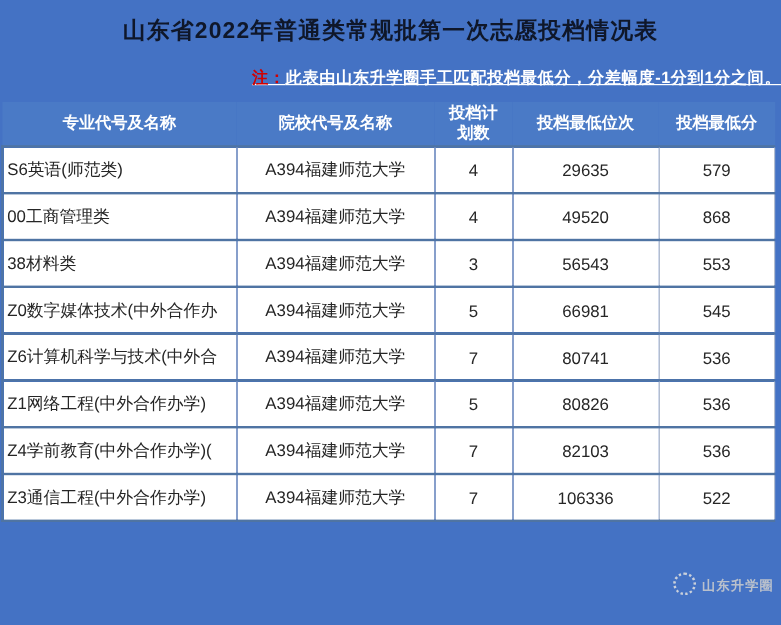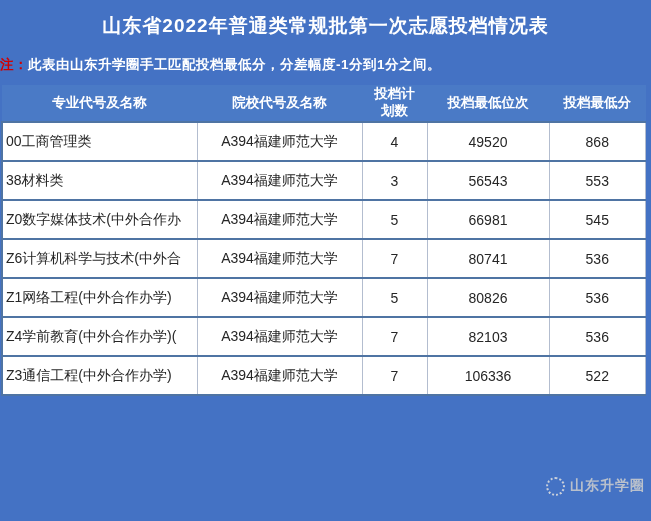--- a/index.html
+++ b/index.html
@@ -5,32 +5,33 @@
   html,body { margin:0; padding:0; }
   body {
     width:651px; height:521px;
     background:#4472c4;
     font-family:"Liberation Sans","DejaVu Sans",sans-serif;
     position:relative; overflow:hidden;
   }
   .page-title {
     padding-top:13px;
     text-align:center;
-    color:#ffffff;
+    color:#0f172a;
     font-size:19px;
     font-weight:bold;
     letter-spacing:1px;
   }
   .note-line {
     margin-top:17px;
-    text-align:left;
+    text-align:right;
     color:#ffffff;
     font-size:13.5px;
     font-weight:bold;
     letter-spacing:0.5px;
+    text-decoration:underline;
   }
   .note-line .note-prefix { color:#d10000; }
   table.data-table {
     position:absolute;
     top:85px; left:1px;
     width:645px;
     border-collapse:collapse;
     table-layout:fixed;
   }
   .data-table col.c1 { width:195px; }
@@ -65,24 +66,24 @@
     text-align:left;
     padding-left:3px;
     border-left:2px solid #4f74a3;
   }
   .data-table tbody td:last-child { border-right:1px solid #b3bdcf; }
   .data-table tbody tr:last-child td { border-bottom:2px solid #4f74a3;margin-left:12px; }
   .watermark {
     position:absolute;
     top:477px; right:6px;
     display:flex;
-    align-items:flex-start;
+    align-items:flex-end;
     gap:5px;
     color:#c3c7cd;
-    font-size:14px;
+    font-size:11px;
     font-weight:bold;
     letter-spacing:1px;
     opacity:0.92;
     pointer-events:none;
     z-index:5;
   }
   .watermark .wm-circle {
     width:19px; height:19px;
     border:2px dotted #d6d9dd;
     border-radius:50%;
@@ -107,20 +108,27 @@
   <thead>
     <tr>
       <th>专业代号及名称</th>
       <th>院校代号及名称</th>
       <th>投档计划数</th>
       <th>投档最低位次</th>
       <th>投档最低分</th>
     </tr>
   </thead>
   <tbody id="table-body">
+      <tr>
+        <td>S6英语(师范类)</td>
+        <td>A394福建师范大学</td>
+        <td>4</td>
+        <td>29635</td>
+        <td>579</td>
+      </tr>
       <tr>
         <td>00工商管理类</td>
         <td>A394福建师范大学</td>
         <td>4</td>
         <td>49520</td>
         <td>868</td>
       </tr>
       <tr>
         <td>38材料类</td>
         <td>A394福建师范大学</td>

